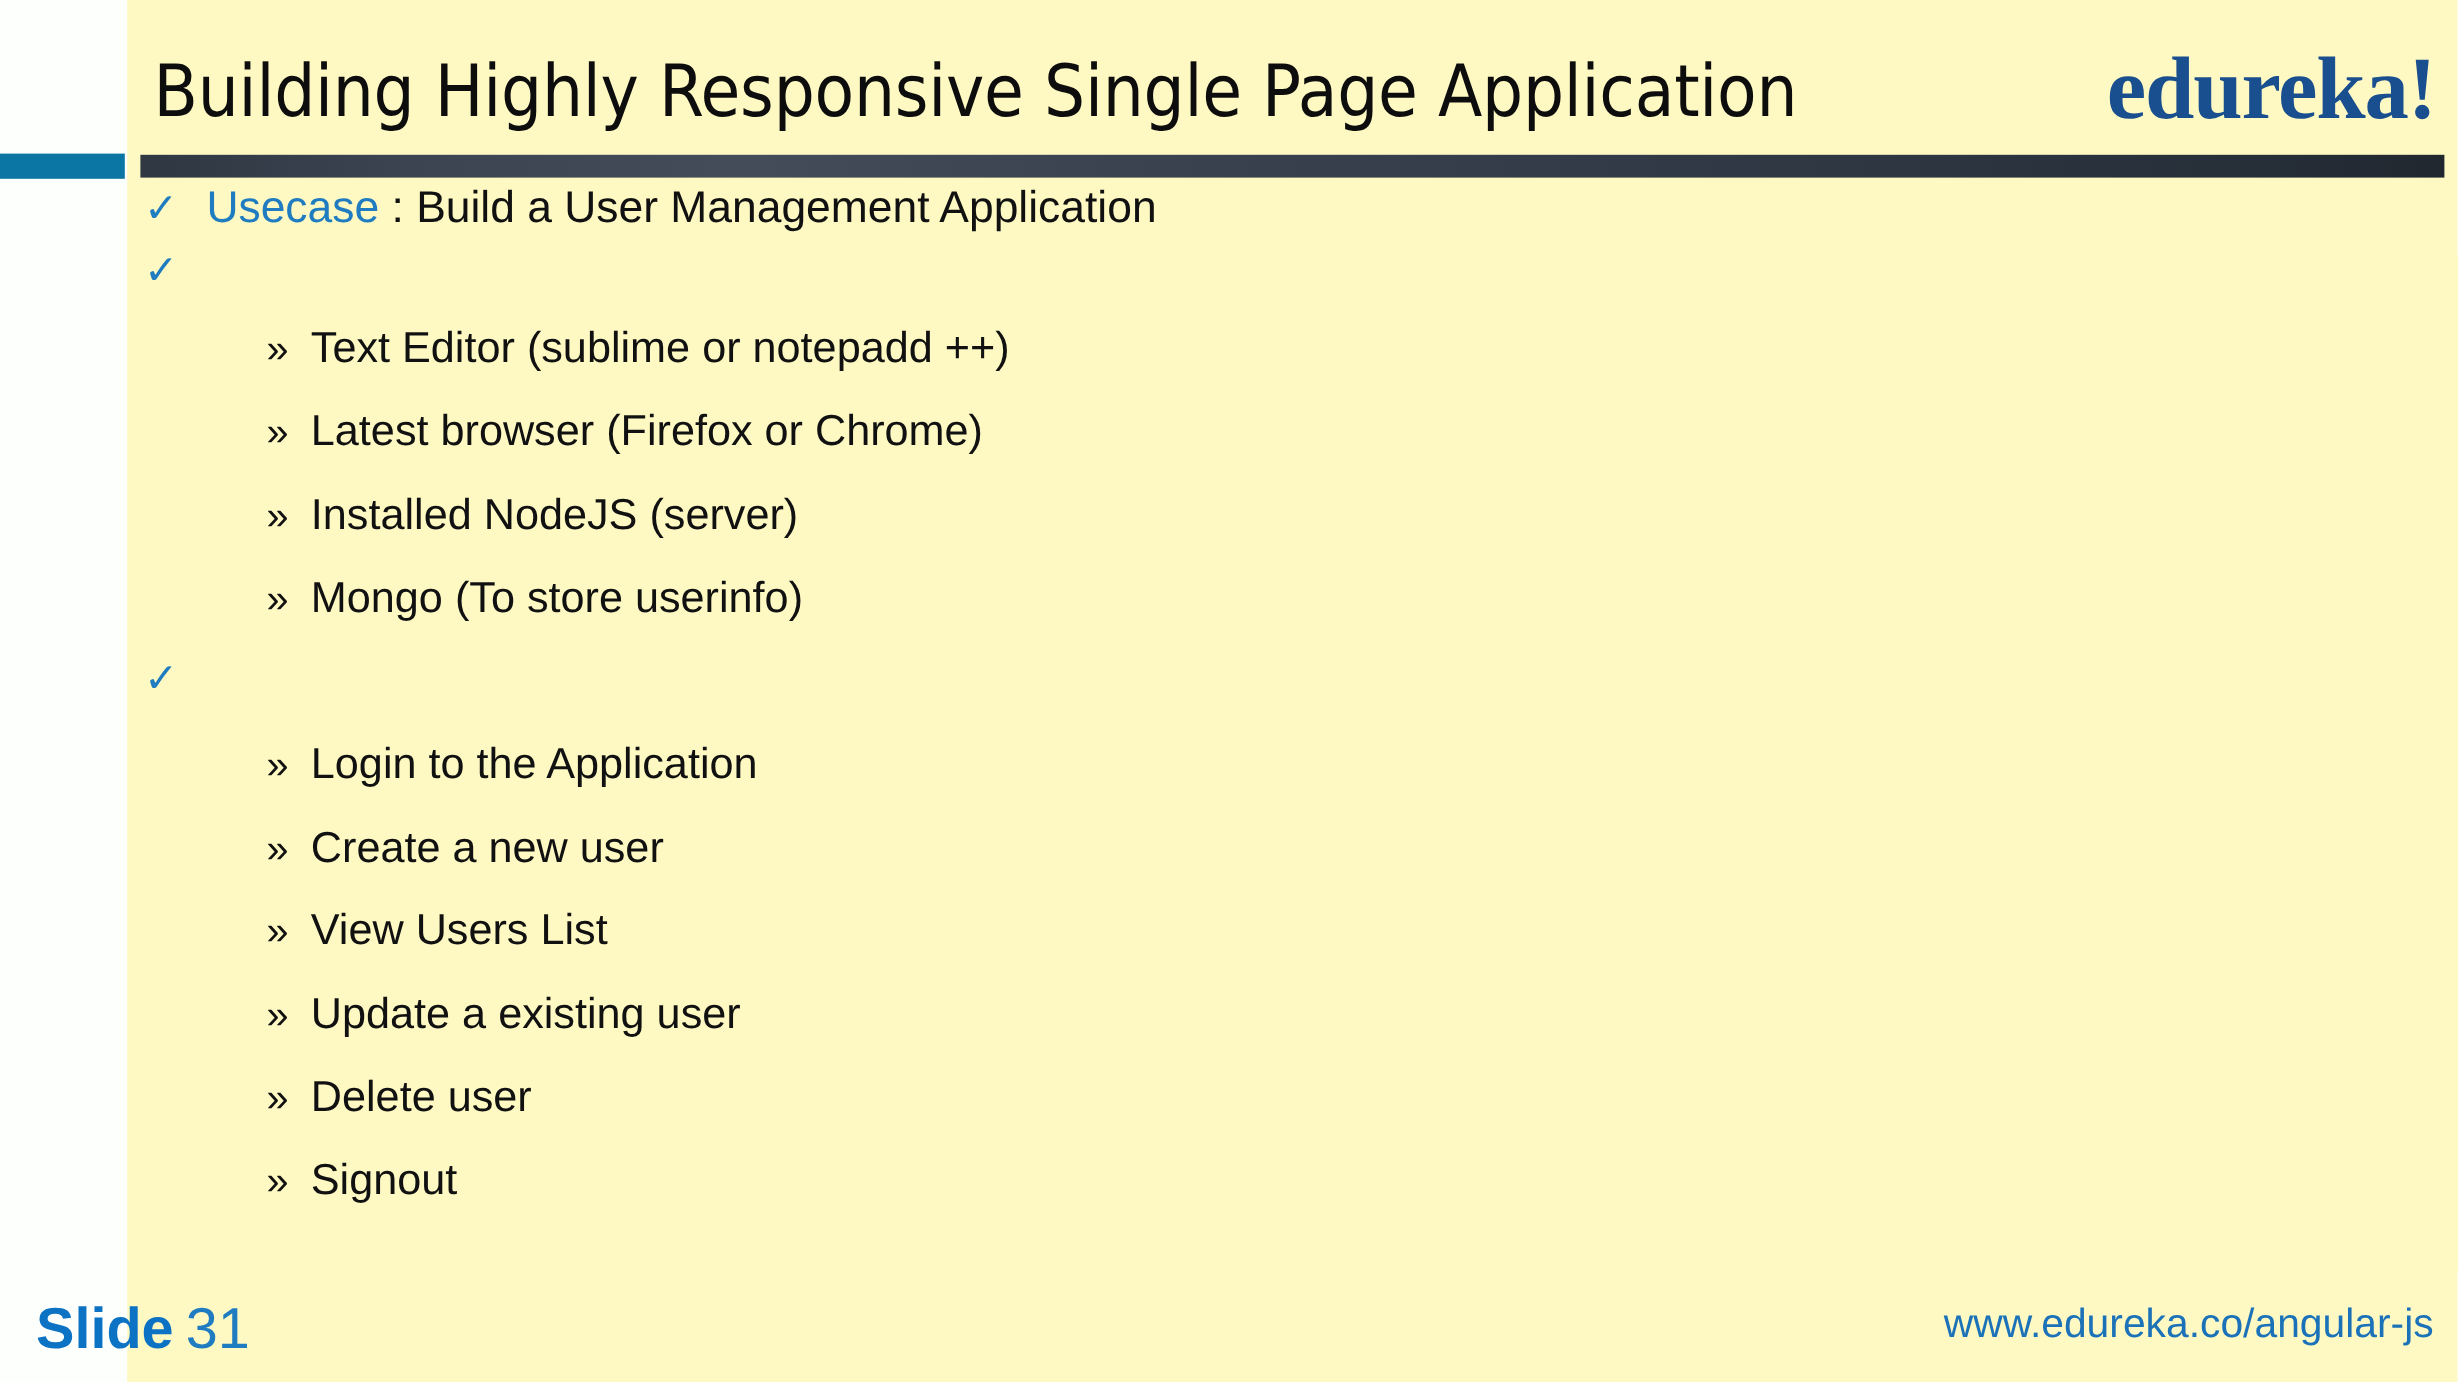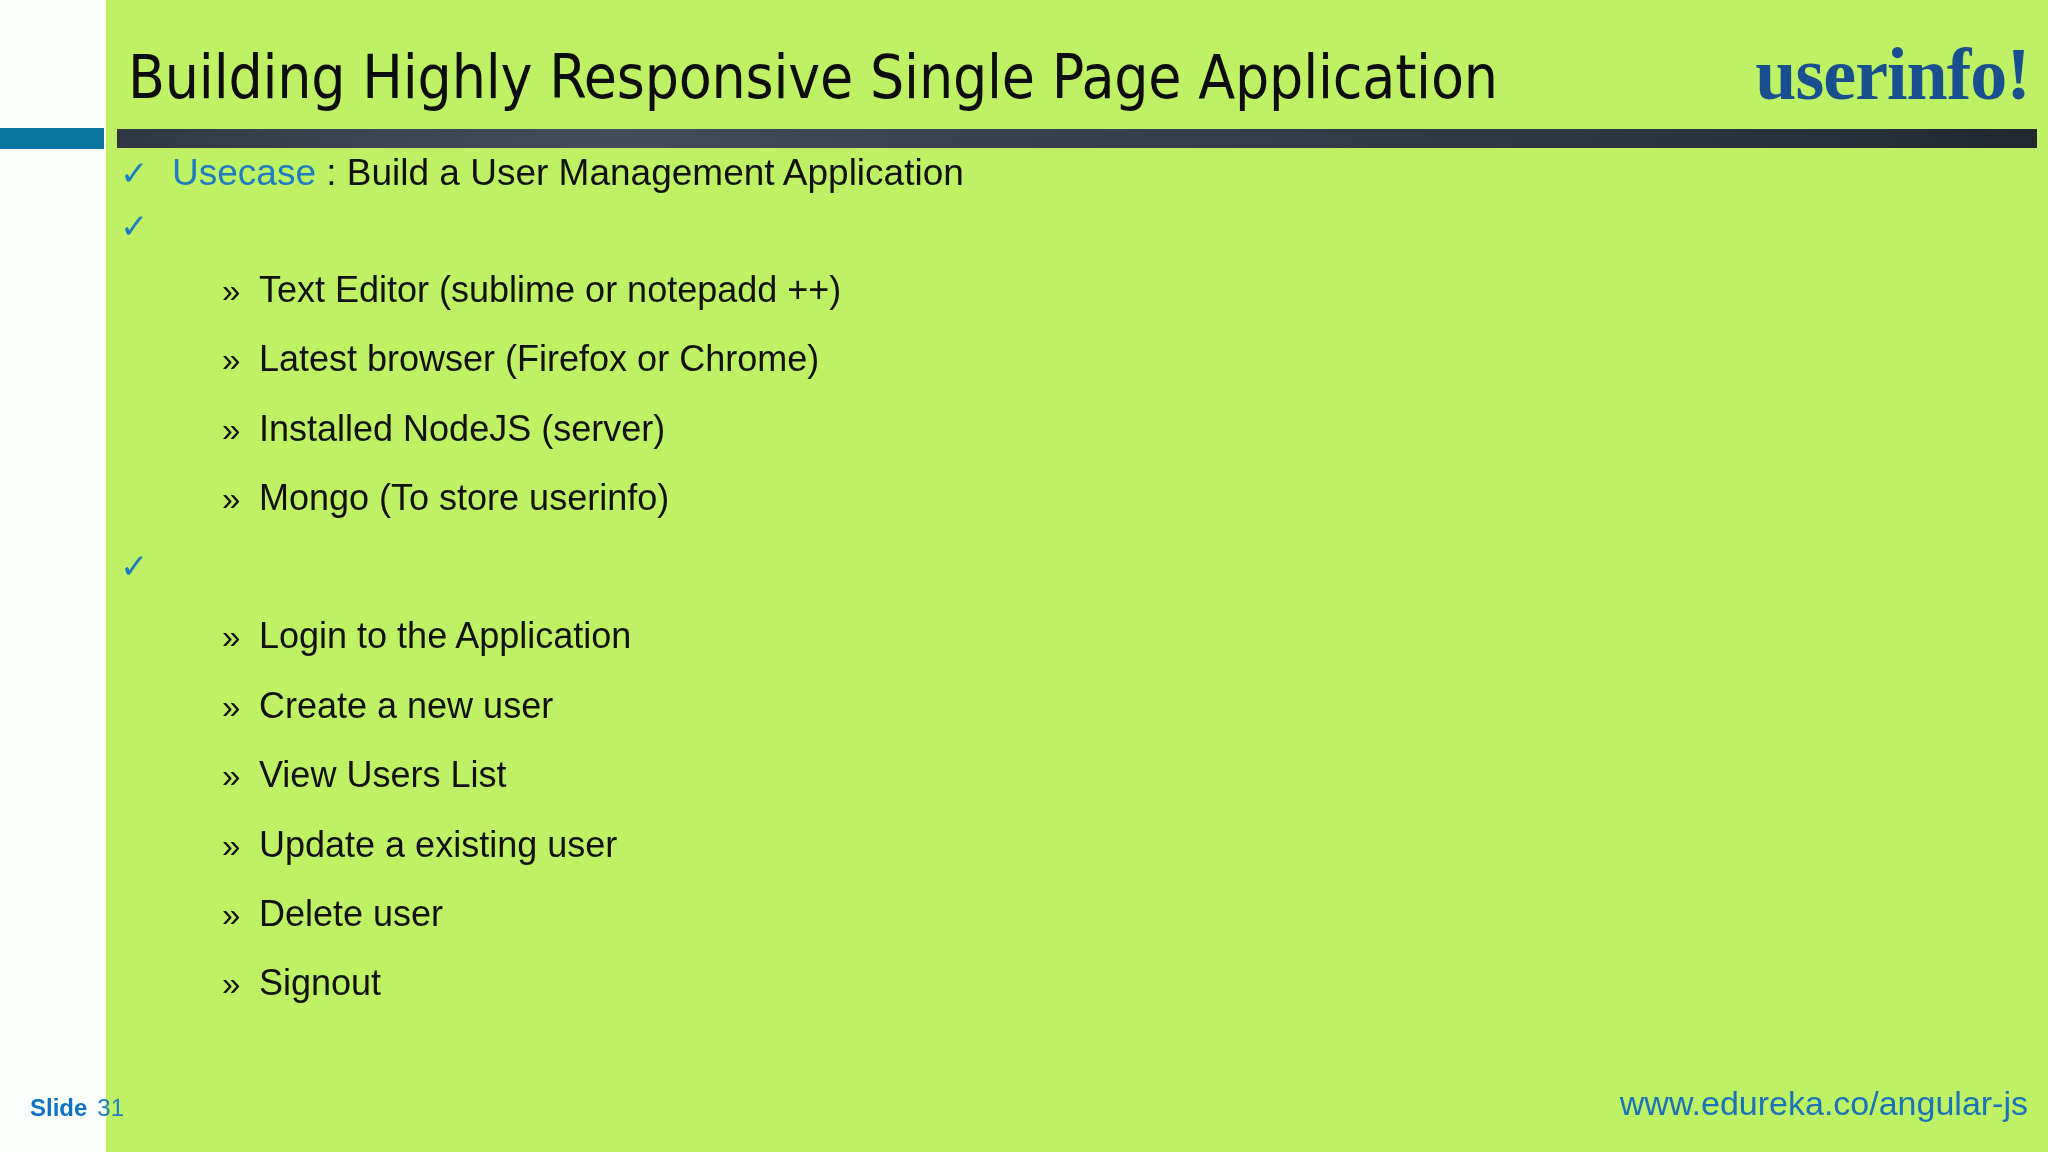--- a/index.html
+++ b/index.html
@@ -9,21 +9,21 @@
     background: #ffffff;
   }
   body {
     font-family: "Liberation Sans", sans-serif;
   }
 
   #slide {
     position: relative;
     width: 2048px;
     height: 1152px;
-    background: #bef264;
+    background: #fef9c3;
     overflow: hidden;
   }
 
   
   .left-band {
     position: absolute;
     left: 0;
     top: 0;
     width: 106px;
     height: 1152px;
@@ -149,21 +149,21 @@
     color: #111111;
     font-weight: 400;
     margin-left: 11px;
   }
 
   
   .footer-slide {
     position: absolute;
     left: 30px;
     bottom: 22px;
-    font-size: 24px;
+    font-size: 48px;
     line-height: 44px;
     white-space: nowrap;
   }
   .footer-slide .slide-word {
     color: #0b72c4;
     font-weight: 700;
   }
   .footer-slide .slide-num {
     color: #1f7cc0;
     font-weight: 400;
@@ -183,21 +183,21 @@
 </style>
 </head>
 <body>
 
 <div id="slide">
 
   <div class="left-band"></div>
 
   <div class="header">
     <div class="title">Building Highly Responsive Single Page Application</div>
-    <div class="logo">userinfo!</div>
+    <div class="logo">edureka!</div>
     <div class="accent-bar-blue"></div>
     <div class="accent-bar-dark"></div>
   </div>
 
   <div class="content">
 
     <div class="row row-l1" style="top: 0px;">
       <span class="check-icon">✓</span>
       <span class="l1-text"><span class="l1-key">Usecase</span><span> : Build a User Management Application</span></span>
     </div>

